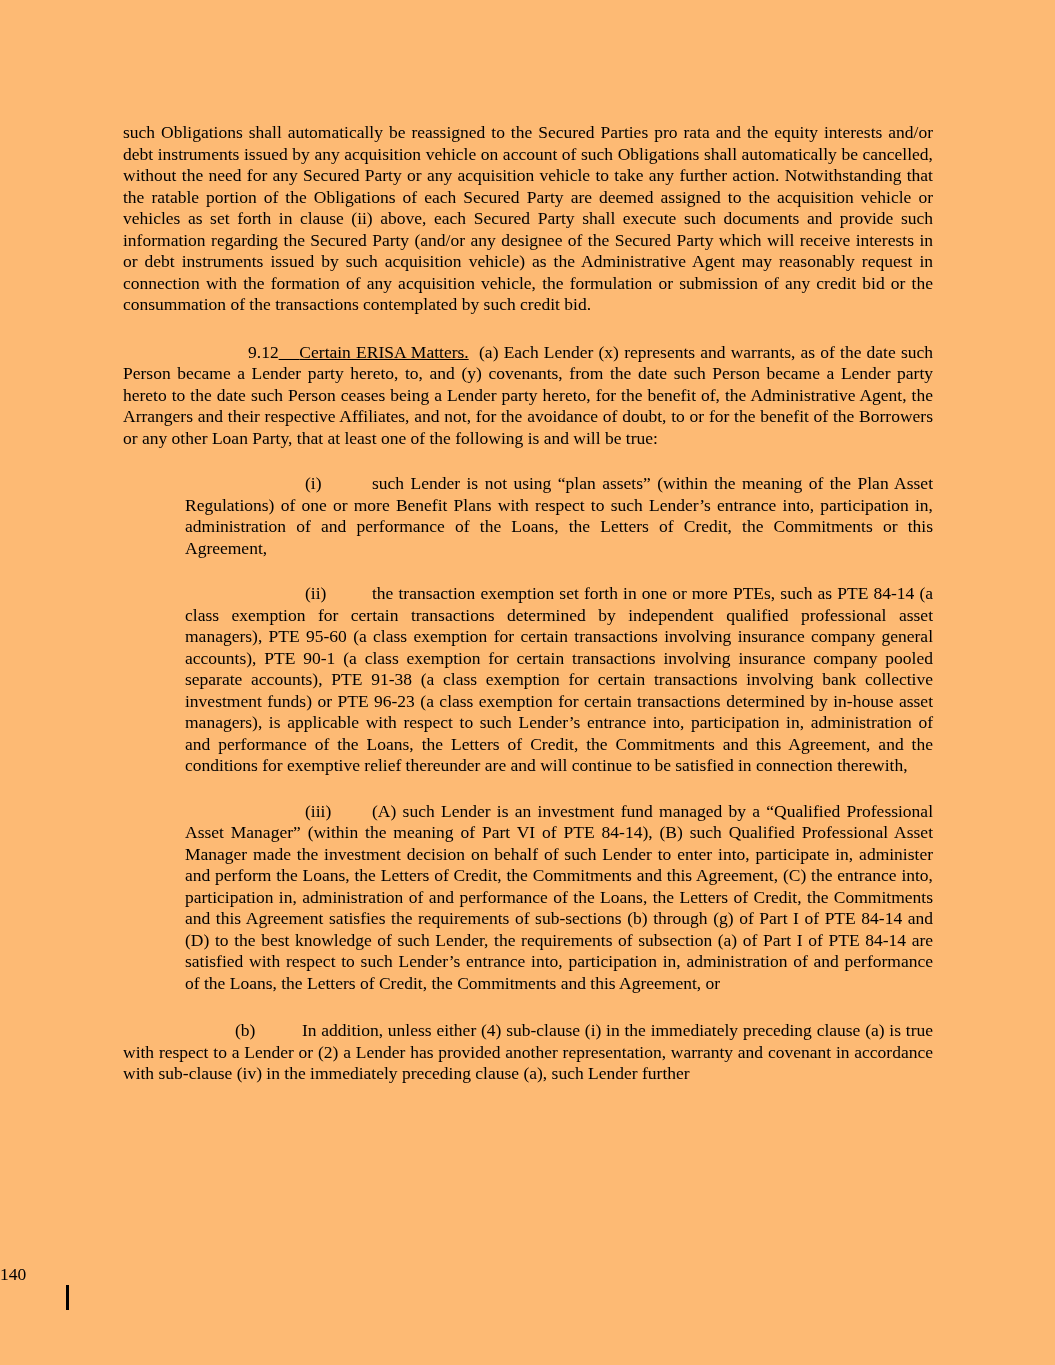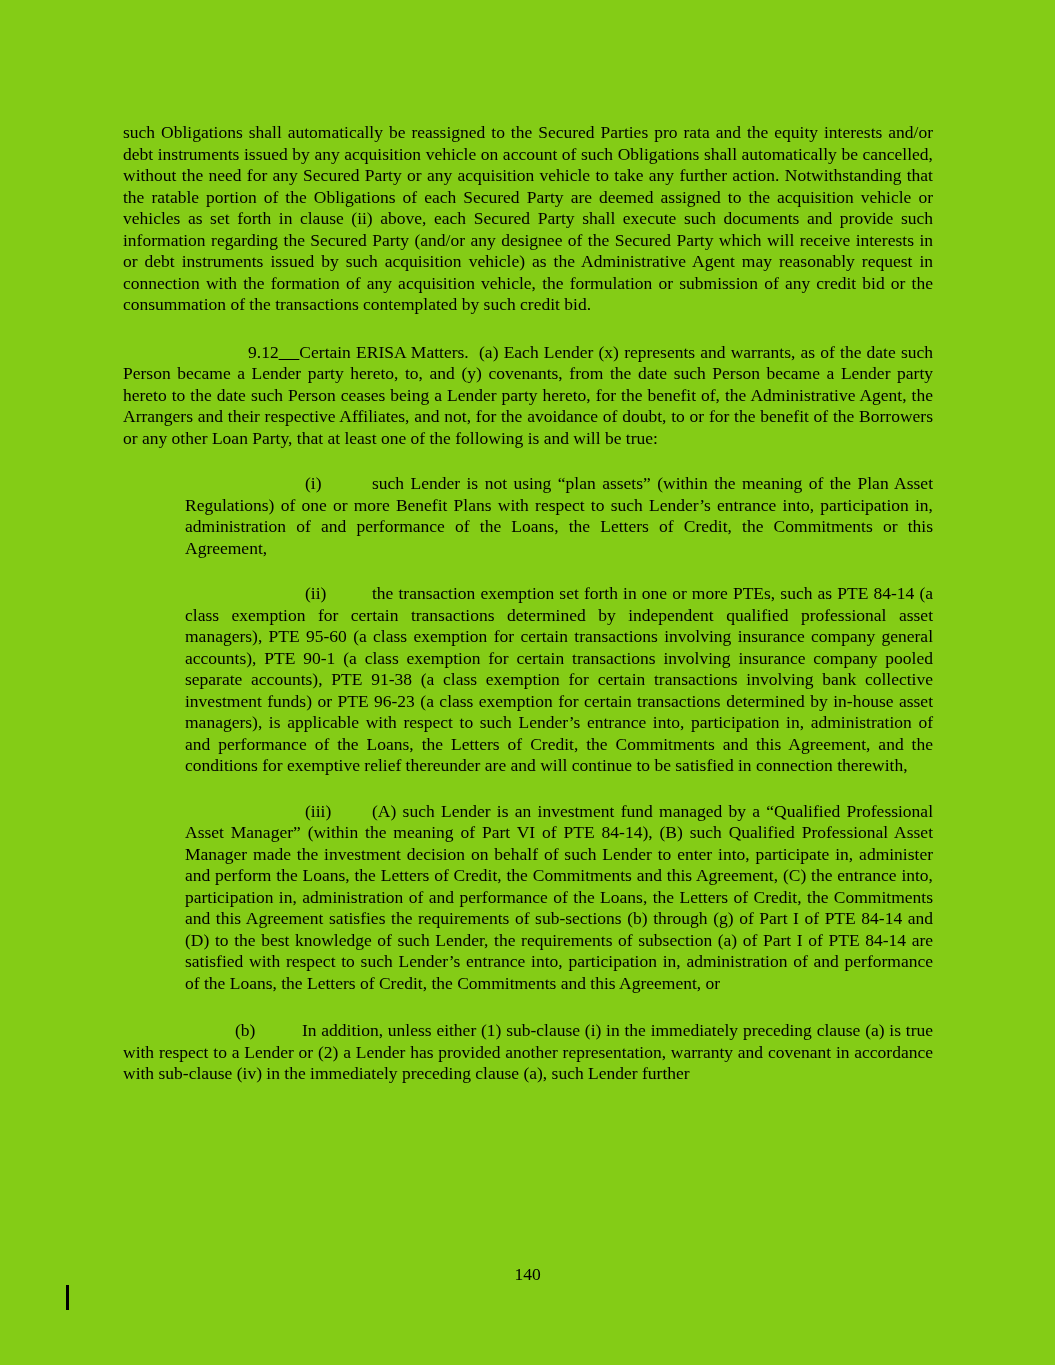--- a/index.html
+++ b/index.html
@@ -4,21 +4,21 @@
 <style>
   html, body {
     margin: 0;
     padding: 0;
     background: #e8e8e8;
   }
   .page {
     position: relative;
     width: 1055px;
     height: 1365px;
-    background: #84cc16;
+    background: #fdba74;
     font-family: "Liberation Serif", "DejaVu Serif", serif;
     font-size: 17.5px;
     line-height: 21.5px;
     color: #000000;
     overflow: hidden;
   }
   .content {
     position: absolute;
     left: 123px;
     top: 122px;
@@ -27,20 +27,21 @@
   p {
     margin: 0;
     padding: 0;
     text-align: justify;
   }
   .section-para {
     margin-top: 26px;
     text-indent: 125px;
   }
   .sec-heading {
+    text-decoration: underline;
   }
   .tab-underline {
     text-decoration: underline;
     white-space: pre;
   }
   .clause {
     margin: 24px 0 0 62px;
     text-align: justify;
     text-indent: 120px;
   }
@@ -59,21 +60,20 @@
   .pb-num {
     display: inline-block;
     width: 67px;
     text-indent: 0;
   }
   .page-number {
     position: absolute;
     left: 0;
     right: 0;
     top: 1264px;
-    text-align: center;
   }
   .revision-bar {
     position: absolute;
     left: 66px;
     top: 1285px;
     width: 3px;
     height: 25px;
     background: #000000;
   }
 </style>
@@ -87,20 +87,20 @@
 
     <p class="section-para"><span class="sec-num">9.12</span><span class="tab-underline">&nbsp;&nbsp;&nbsp;&nbsp;</span><span class="sec-heading">Certain ERISA Matters.</span>&nbsp; <span>(a) Each Lender (x) represents and warrants, as of the date such Person became a Lender party hereto, to, and (y) covenants, from the date such Person became a Lender party hereto to the date such Person ceases being a Lender party hereto, for the benefit of, the Administrative Agent, the Arrangers and their respective Affiliates, and not, for the avoidance of doubt, to or for the benefit of the Borrowers or any other Loan Party, that at least one of the following is and will be true:</span></p>
 
     <div class="clause"><span class="clause-num">(i)</span><span>such Lender is not using “plan assets” (within the meaning of the Plan Asset Regulations) of one or more Benefit Plans with respect to such Lender’s entrance into, participation in, administration of and performance of the Loans, the Letters of Credit, the Commitments or this Agreement,</span></div>
 
     <div class="clause"><span class="clause-num">(ii)</span><span>the transaction exemption set forth in one or more PTEs, such as PTE 84-14 (a class exemption for certain transactions determined by independent qualified professional asset managers), PTE 95-60 (a class exemption for certain transactions involving insurance company general accounts), PTE 90-1 (a class exemption for certain transactions involving insurance company pooled separate accounts), PTE 91-38 (a class exemption for certain transactions involving bank collective investment funds) or PTE 96-23 (a class exemption for certain transactions determined by in-house asset managers), is applicable with respect to such Lender’s entrance into, participation in, administration of and performance of the Loans, the Letters of Credit, the Commitments and this Agreement, and the conditions for exemptive relief thereunder are and will continue to be satisfied in connection therewith,</span></div>
 
     <div class="clause"><span class="clause-num">(iii)</span><span>(A) such Lender is an investment fund managed by a “Qualified Professional Asset Manager” (within the meaning of Part VI of PTE 84-14), (B) such Qualified Professional Asset Manager made the investment decision on behalf of such Lender to enter into, participate in, administer and perform the Loans, the Letters of Credit, the Commitments and this Agreement, (C) the entrance into, participation in, administration of and performance of the Loans, the Letters of Credit, the Commitments and this Agreement satisfies the requirements of sub-sections (b) through (g) of Part I of PTE 84-14 and (D) to the best knowledge of such Lender, the requirements of subsection (a) of Part I of PTE 84-14 are satisfied with respect to such Lender’s entrance into, participation in, administration of and performance of the Loans, the Letters of Credit, the Commitments and this Agreement, or</span></div>
 
 
-    <p class="para-b"><span class="pb-num">(b)</span><span>In addition, unless either (1) sub-clause (i) in the immediately preceding clause (a) is true with respect to a Lender or (2) a Lender has provided another representation, warranty and covenant in accordance with sub-clause (iv) in the immediately preceding clause (a), such Lender further</span></p>
+    <p class="para-b"><span class="pb-num">(b)</span><span>In addition, unless either (4) sub-clause (i) in the immediately preceding clause (a) is true with respect to a Lender or (2) a Lender has provided another representation, warranty and covenant in accordance with sub-clause (iv) in the immediately preceding clause (a), such Lender further</span></p>
 
   </div>
 
   <div class="page-number">140</div>
 
   <div class="revision-bar"></div>
 </div>
 
 </body></html>

